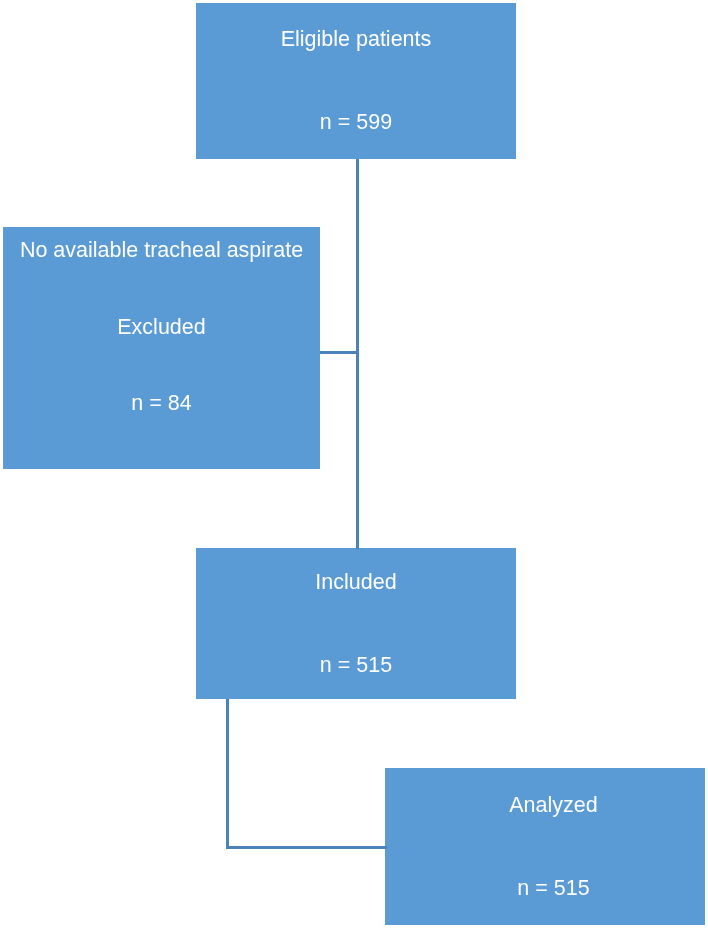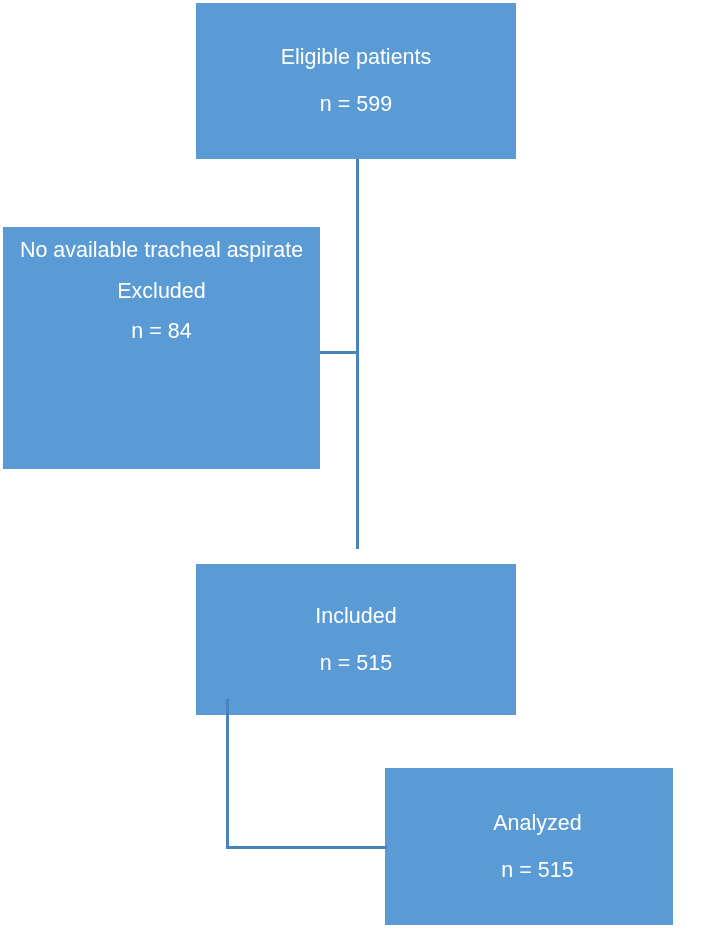--- a/index.html
+++ b/index.html
@@ -23,20 +23,21 @@
     background: #5B9BD5;
     color: #ffffff;
     display: flex;
     flex-direction: column;
     align-items: center;
     justify-content: center;
     text-align: center;
     line-height: 1.42;
     font-size: 21.5px;
     padding: 4px 6px;
+    gap: 36px;
     -webkit-font-smoothing: antialiased;
   }
   .node .line {
     display: block;
     width: 100%;
     white-space: normal;
   }
   #node-eligible {
     left: 196px;
     top: 3px;
@@ -54,28 +55,27 @@
     padding-top: 8px;
   }
   #node-excluded .line { margin-bottom: 10px; }
   #node-excluded .line:last-child { margin-bottom: 0; }
 
   #node-included {
     left: 196px;
     top: 548px;
     width: 320px;
     height: 151px;
-    margin-top: 16px;
   }
   #node-included .line + .line { margin-top: 16px; }
 
   #node-analyzed {
     left: 385px;
     top: 768px;
-    width: 288px;
+    width: 320px;
     height: 157px;
     padding-left: 23px;
   }
   #node-analyzed .line + .line { margin-top: 16px; }
 
   
   .conn {
     position: absolute;
     background: #4A82BA;
   }

